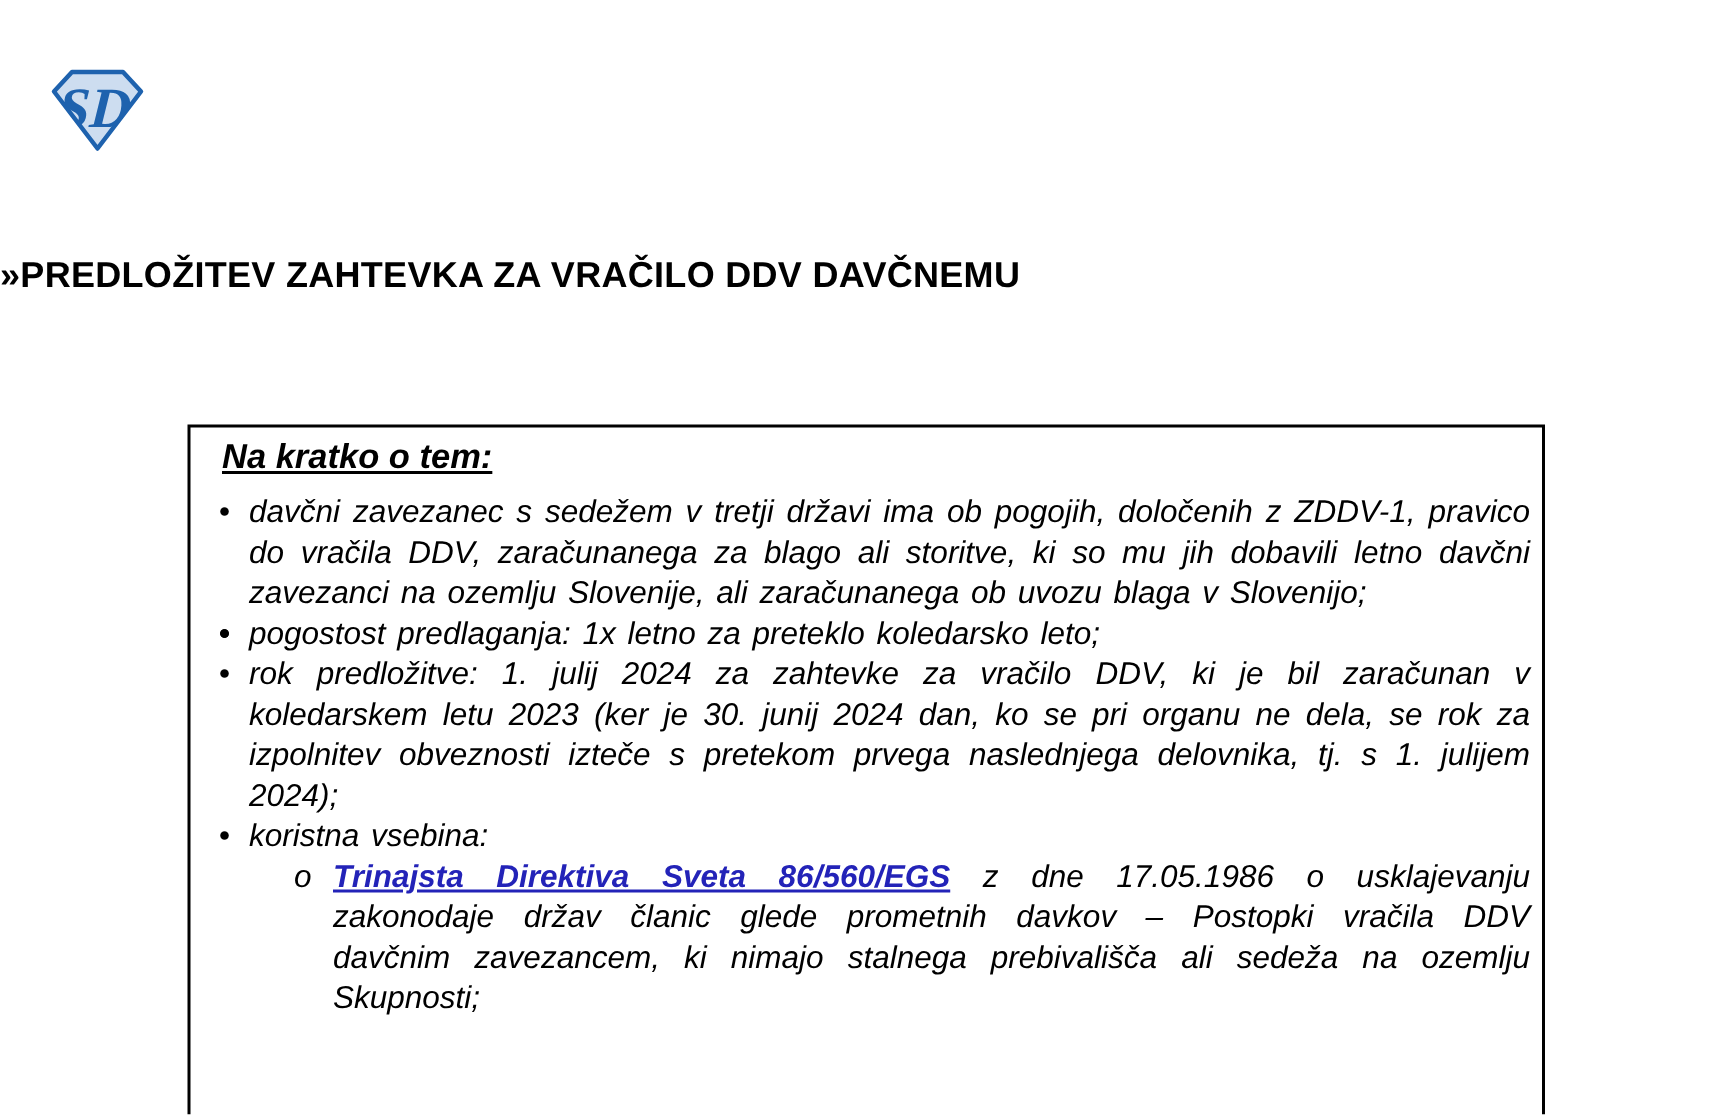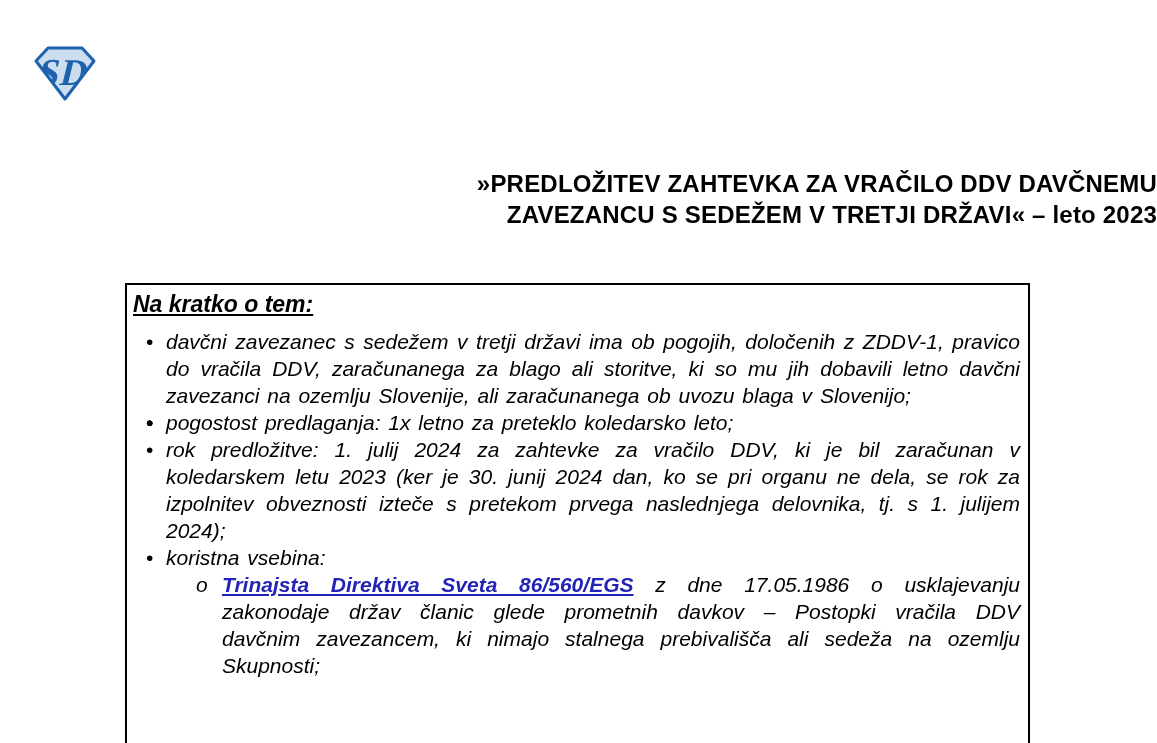--- a/index.html
+++ b/index.html
@@ -21,40 +21,40 @@
     width: 64px;
     height: 58px;
   }
 
   
   .doc-title {
     position: absolute;
     left: 0;
     right: 0;
     top: 168px;
-    text-align: right;
+    text-align: left;
     font-weight: bold;
     font-size: 24px;
     line-height: 31px;
     letter-spacing: 0.2px;
   }
 
   
   .info-box {
     position: absolute;
     left: 125px;
     top: 283px;
     width: 905px;
     height: 620px;              
     box-sizing: border-box;
     border: 2px solid #000000;
     padding: 6px 0 0 0;
   }
   .box-heading {
-    margin: 0 0 10px 6px;
+    margin: 0 0 10px 21px;
     font-size: 23px;
     font-weight: bold;
     font-style: italic;
     text-decoration: underline;
   }
 
   .bullet-list { margin: 0; padding: 0; }
   .li {
     position: relative;
     font-size: 21px;
@@ -97,21 +97,20 @@
       </clipPath>
     </defs>
     <polygon class="logo-shield" points="3,17 15,4 49,4 61,17 32,55" fill="#cdddf0" stroke="#1e62ae" stroke-width="3" stroke-linejoin="round"></polygon>
     <g clip-path="url(#shieldClip)">
       <text class="logo-letters" x="8" y="41" font-family="Liberation Serif, serif" font-size="38" font-weight="bold" font-style="italic" fill="#1e62ae" transform="skewX(-4)">SD</text>
     </g>
   </svg>
 
   <div class="doc-title">
     <div>»PREDLOŽITEV ZAHTEVKA ZA VRAČILO DDV DAVČNEMU</div>
-    <div>ZAVEZANCU S SEDEŽEM V TRETJI DRŽAVI« – leto 2023</div>
   </div>
 
   <div class="info-box">
     <div class="box-heading">Na kratko o tem:</div>
 
     <div class="bullet-list">
 
       <div class="li">
         <span class="marker">•</span>
         <span>davčni zavezanec s sedežem v tretji državi ima ob pogojih, določenih z ZDDV-1, pravico do vračila DDV, zaračunanega za blago ali storitve, ki so mu jih dobavili letno davčni zavezanci na ozemlju Slovenije, ali zaračunanega ob uvozu blaga v Slovenijo;</span>

